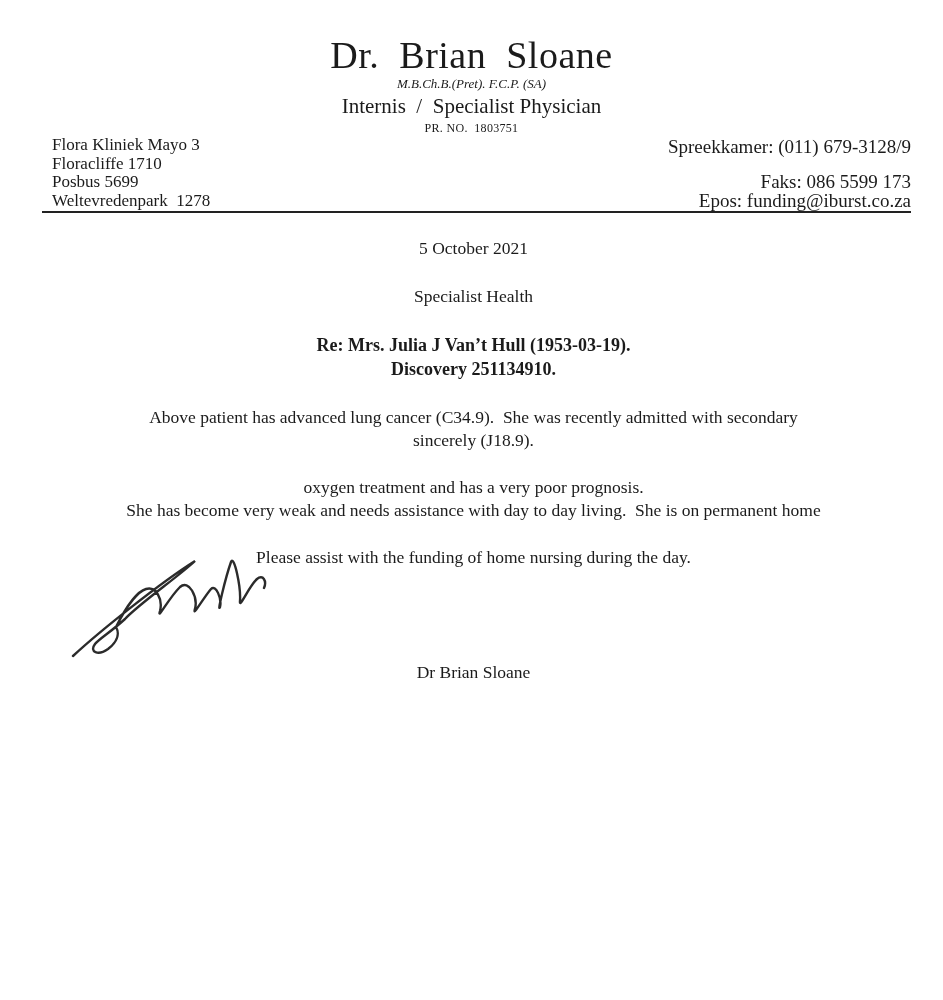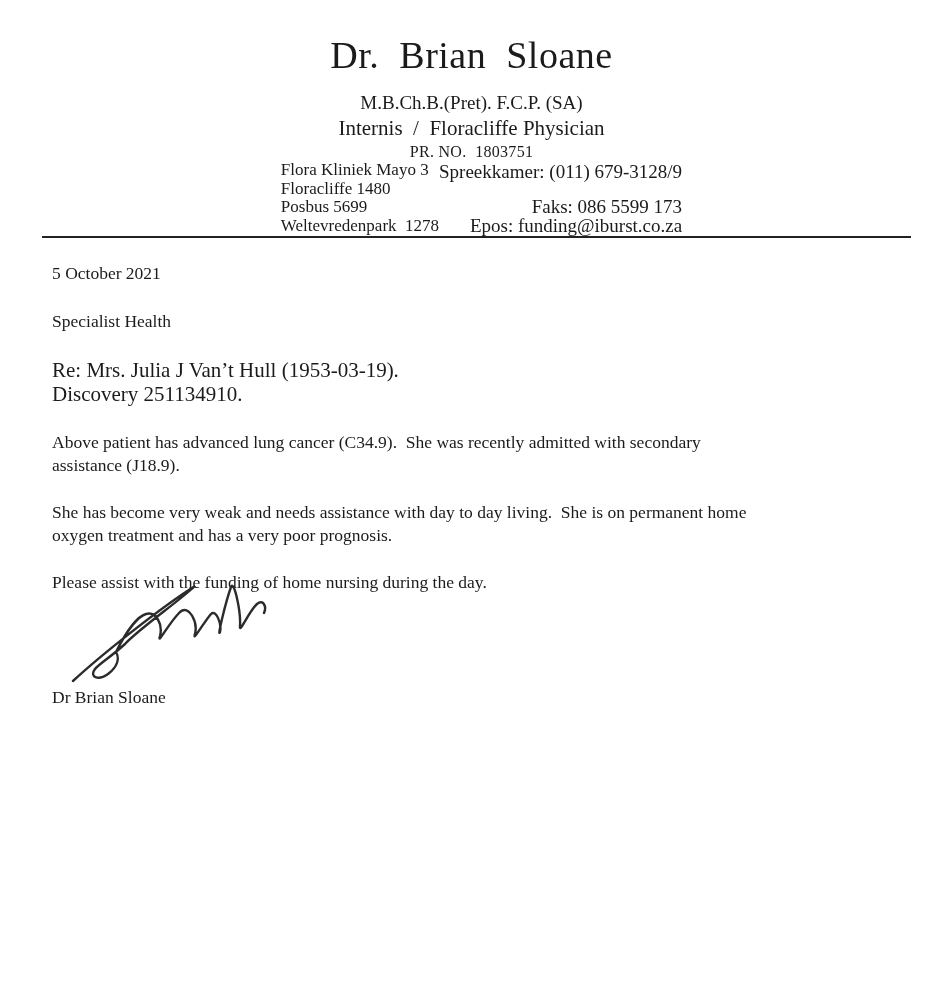--- a/index.html
+++ b/index.html
@@ -11,41 +11,41 @@
     background: #ffffff;
     color: #1b1b1b;
     font-family: "Liberation Serif", serif;
     overflow: hidden;
   }
   .bind { white-space: pre-wrap; }
 
   
   .letterhead { text-align: center; padding-top: 36px; }
   .doc-title   { font-size: 38px; line-height: 1.0; letter-spacing: 0.5px; }
-  .credentials { font-size: 19px; margin-top: 18px; }
+  .credentials { font-size: 13px; margin-top: 2px; font-style: italic; }
   .specialty   { font-size: 21px; margin-top: 2px; }
-  .practice-no { font-size: 16px; margin-top: 2px; letter-spacing: 0.3px; }
+  .practice-no { font-size: 12px; margin-top: 2px; letter-spacing: 0.3px; }
 
   .info-row {
     display: flex;
-    justify-content: center;
+    justify-content: space-between;
     align-items: flex-end;
     margin: 0 32px 0 42px;
     border-bottom: 2px solid #222222;
     padding-bottom: 1px;
   }
   .addr { text-align: left; font-size: 17px; line-height: 18.5px; padding-left: 10px; }
   .contacts { text-align: right; font-size: 19px; line-height: 18.5px; }
   .contact-gap { height: 17px; }
 
   
-  .content { margin: 0 48px 8px 52px; font-size: 17.5px; }
+  .content { margin: 0 48px 8px 52px; font-size: 17.5px; text-align: center; }
   .date      { margin-top: 24px; line-height: 22px; }
   .recipient { margin-top: 26px; line-height: 22px; }
-  .subject   { margin-top: 26px; font-weight: normal; font-size: 21px; line-height: 24px; }
+  .subject   { margin-top: 26px; font-weight: bold; font-size: 18px; line-height: 24px; }
   .para      { margin-top: 25px; line-height: 22.5px; }
   .closing   { margin-top: 25px; line-height: 22px; }
 
   .sign-block { position: relative; height: 92px; }
   .sign-svg { position: absolute; left: 8px; top: -18px; }
   .signatory { line-height: 22px; }
 
   .scan-speck {
     position: absolute;
     left: 881px; top: 939px;
@@ -55,27 +55,27 @@
   }
 </style>
 </head>
 <body>
 
 <div class="page">
 
   <header class="letterhead">
     <div class="doc-title bind">Dr.  Brian  Sloane</div>
     <div class="credentials bind">M.B.Ch.B.(Pret). F.C.P. (SA)</div>
-    <div class="specialty bind">Internis  /  Floracliffe Physician</div>
+    <div class="specialty bind">Internis  /  Specialist Physician</div>
     <div class="practice-no bind">PR. NO.  1803751</div>
 
     <div class="info-row">
       <div class="addr">
         <div class="bind">Flora Kliniek Mayo 3</div>
-        <div class="bind">Floracliffe 1480</div>
+        <div class="bind">Floracliffe 1710</div>
         <div class="bind">Posbus 5699</div>
         <div class="bind">Weltevredenpark  1278</div>
       </div>
       <div class="contacts">
         <div class="bind">Spreekkamer: (011) 679-3128/9</div>
         <div class="contact-gap"></div>
         <div class="bind">Faks: 086 5599 173</div>
         <div class="bind">Epos: funding@iburst.co.za</div>
       </div>
     </div>
@@ -85,26 +85,26 @@
     <div class="date bind">5 October 2021</div>
     <div class="recipient bind">Specialist Health</div>
 
     <div class="subject">
       <div class="bind">Re: Mrs. Julia J Van’t Hull (1953-03-19).</div>
       <div class="bind">Discovery 251134910.</div>
     </div>
 
     <div class="para">
       <div class="bind">Above patient has advanced lung cancer (C34.9).  She was recently admitted with secondary</div>
-      <div class="bind">assistance (J18.9).</div>
+      <div class="bind">sincerely (J18.9).</div>
     </div>
 
     <div class="para">
+      <div class="bind">oxygen treatment and has a very poor prognosis.</div>
       <div class="bind">She has become very weak and needs assistance with day to day living.  She is on permanent home</div>
-      <div class="bind">oxygen treatment and has a very poor prognosis.</div>
     </div>
 
     <div class="para">
       <div class="bind">Please assist with the funding of home nursing during the day.</div>
     </div>
 
 
     <div class="sign-block">
       <svg class="sign-svg" width="210" height="110" viewBox="0 0 210 110" fill="none" xmlns="http://www.w3.org/2000/svg">
         <path d="M13,105

